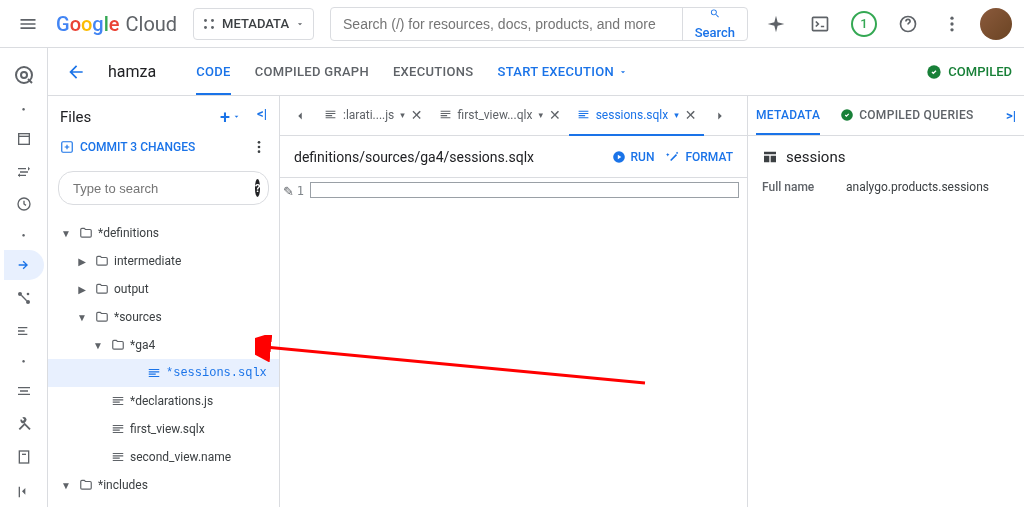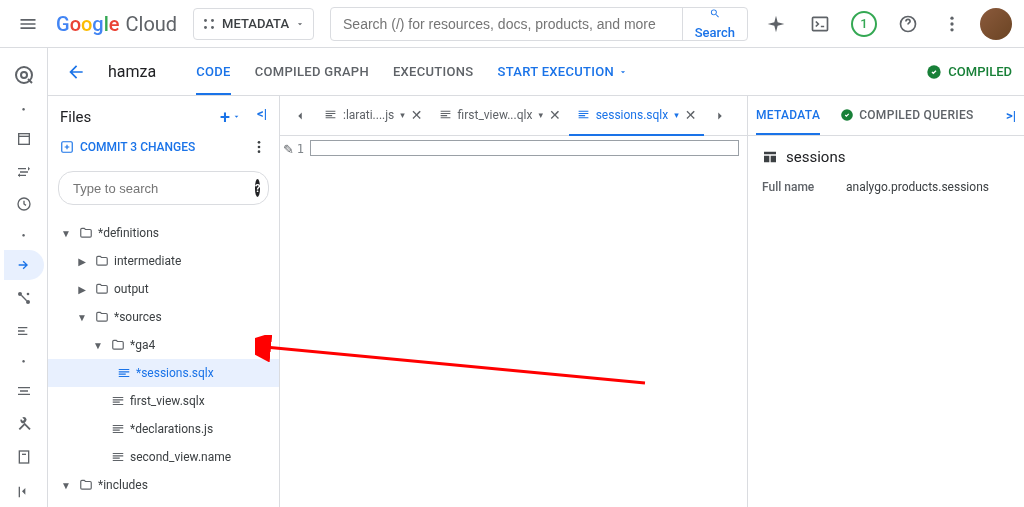--- a/index.html
+++ b/index.html
@@ -322,46 +322,46 @@
             </div>
             <div class="tree-item" style="padding-left: 42px;">
               <span class="tree-chevron">▼</span>
               <span class="tree-icon">
                 <svg width="14" height="14" viewBox="0 0 24 24" fill="none" stroke="currentColor" stroke-width="2">
                   <path d="M3 6a2 2 0 012-2h4l2 2h8a2 2 0 012 2v9a2 2 0 01-2 2H5a2 2 0 01-2-2z"></path>
                 </svg>
               </span>
               <span class="tree-label">*ga4</span>
             </div>
-            <div class="tree-item selected" style="padding-left: 48px;">
+            <div class="tree-item selected" style="padding-left: 78px; font-family: Liberation Mono, monospace;">
               <span class="tree-chevron"></span>
               <span class="tree-icon">
                 <svg width="14" height="14" viewBox="0 0 24 24" fill="currentColor">
                   <path d="M3 5h18v2H3zm0 4h18v2H3zm0 4h12v2H3zm0 4h18v2H3z"></path>
                 </svg>
               </span>
               <span class="tree-label">*sessions.sqlx</span>
             </div>
             <div class="tree-item" style="padding-left: 42px;">
               <span class="tree-chevron"></span>
               <span class="tree-icon">
                 <svg width="14" height="14" viewBox="0 0 24 24" fill="currentColor">
                   <path d="M3 5h18v2H3zm0 4h18v2H3zm0 4h12v2H3zm0 4h18v2H3z"></path>
                 </svg>
               </span>
-              <span class="tree-label">first_view.sqlx</span>
+              <span class="tree-label">*declarations.js</span>
             </div>
             <div class="tree-item" style="padding-left: 42px;">
               <span class="tree-chevron"></span>
               <span class="tree-icon">
                 <svg width="14" height="14" viewBox="0 0 24 24" fill="currentColor">
                   <path d="M3 5h18v2H3zm0 4h18v2H3zm0 4h12v2H3zm0 4h18v2H3z"></path>
                 </svg>
               </span>
-              <span class="tree-label">*declarations.js</span>
+              <span class="tree-label">first_view.sqlx</span>
             </div>
             <div class="tree-item" style="padding-left: 42px;">
               <span class="tree-chevron"></span>
               <span class="tree-icon">
                 <svg width="14" height="14" viewBox="0 0 24 24" fill="currentColor">
                   <path d="M3 5h18v2H3zm0 4h18v2H3zm0 4h12v2H3zm0 4h18v2H3z"></path>
                 </svg>
               </span>
               <span class="tree-label">second_view.name</span>
             </div>
@@ -414,20 +414,36 @@
                 <path d="M3 5h18v2H3zm0 4h18v2H3zm0 4h12v2H3zm0 4h18v2H3z"></path>
               </svg>
             <span>sessions.sqlx</span>
               <span class="etab-dd">▾</span>
               <span class="etab-close">✕</span>
           </div>
           <div class="etab-nav">
               <svg width="14" height="14" viewBox="0 0 24 24" fill="#5f6368">
                 <path d="M9 6l6 6-6 6z"></path>
               </svg>
+            </div>
+        </div>
+        <div class="path-row">
+          <div class="filepath">definitions/sources/ga4/sessions.sqlx</div>
+          <div class="path-btn">
+              <svg width="14" height="14" viewBox="0 0 24 24" fill="#1a73e8">
+                <circle cx="12" cy="12" r="10"></circle>
+                <path d="M10 8l6 4-6 4z" fill="#fff"></path>
+              </svg>
+              <span>RUN</span>
+            </div>
+          <div class="path-btn">
+              <svg width="14" height="14" viewBox="0 0 24 24" fill="#1a73e8">
+                <path d="M7 17l10-10 2 2L9 19zm12-14l2 2-2 2-2-2zM3 5l1 2 2 1-2 1-1 2-1-2-2-1 2-1z"></path>
+              </svg>
+              <span>FORMAT</span>
             </div>
         </div>
         <div class="editor-body">
           <div class="wand">✎</div>
           <div class="gutter">1</div>
           <div class="code-area"></div>
         </div>
       </div>
 
       <div class="meta-panel">

